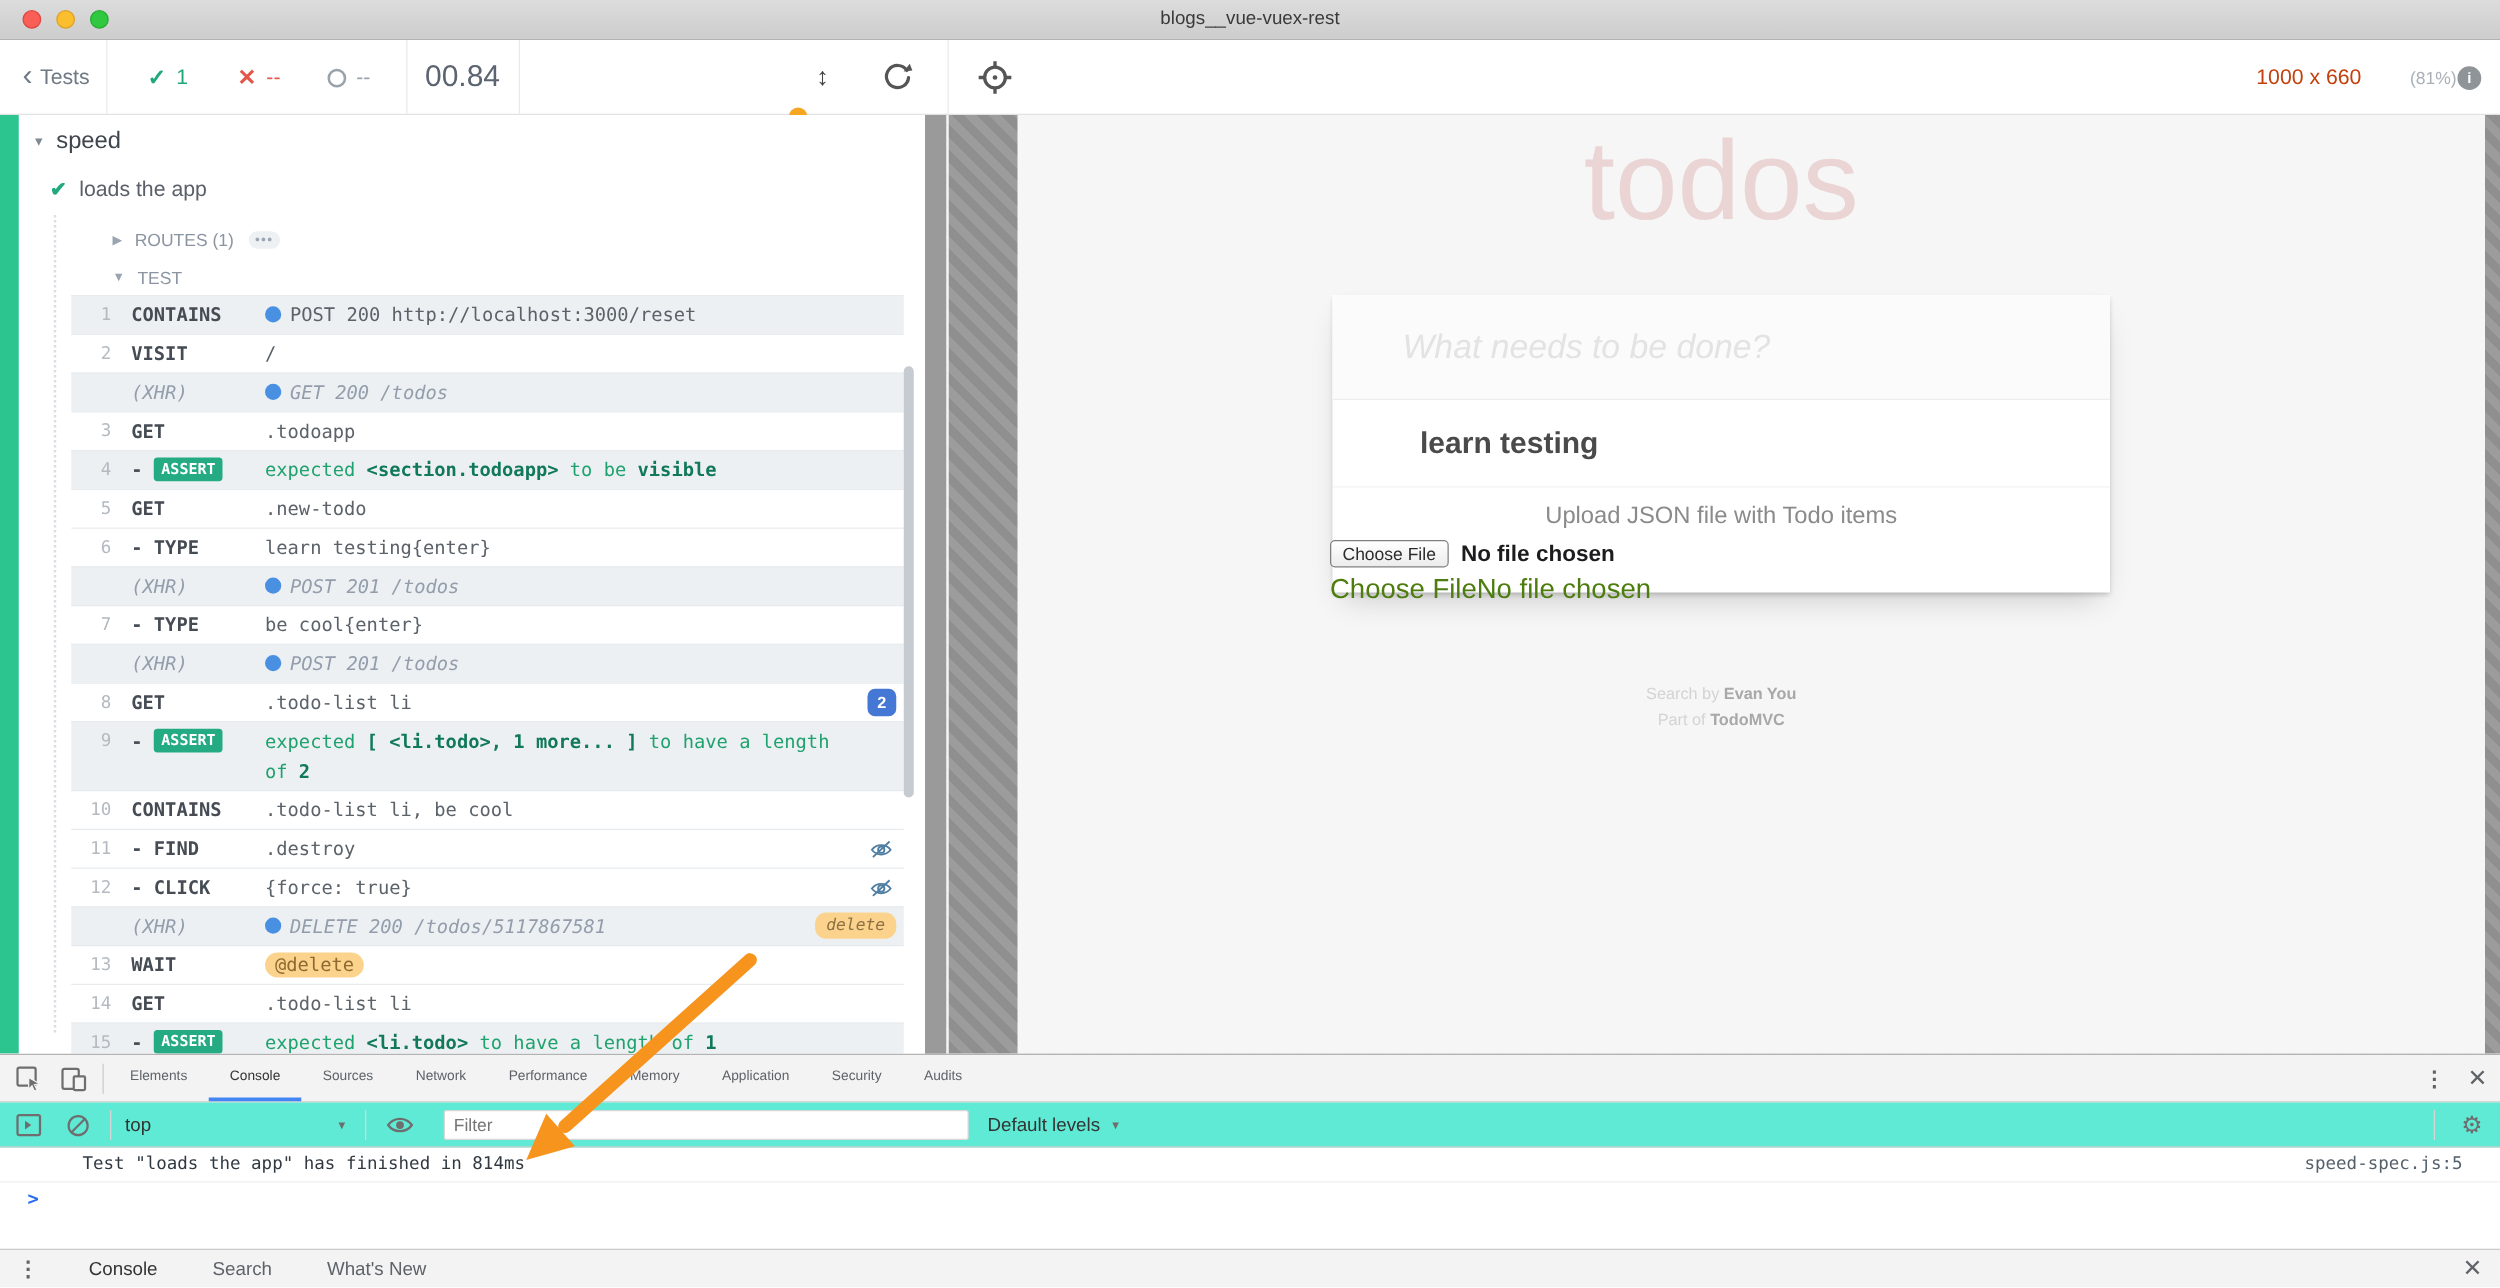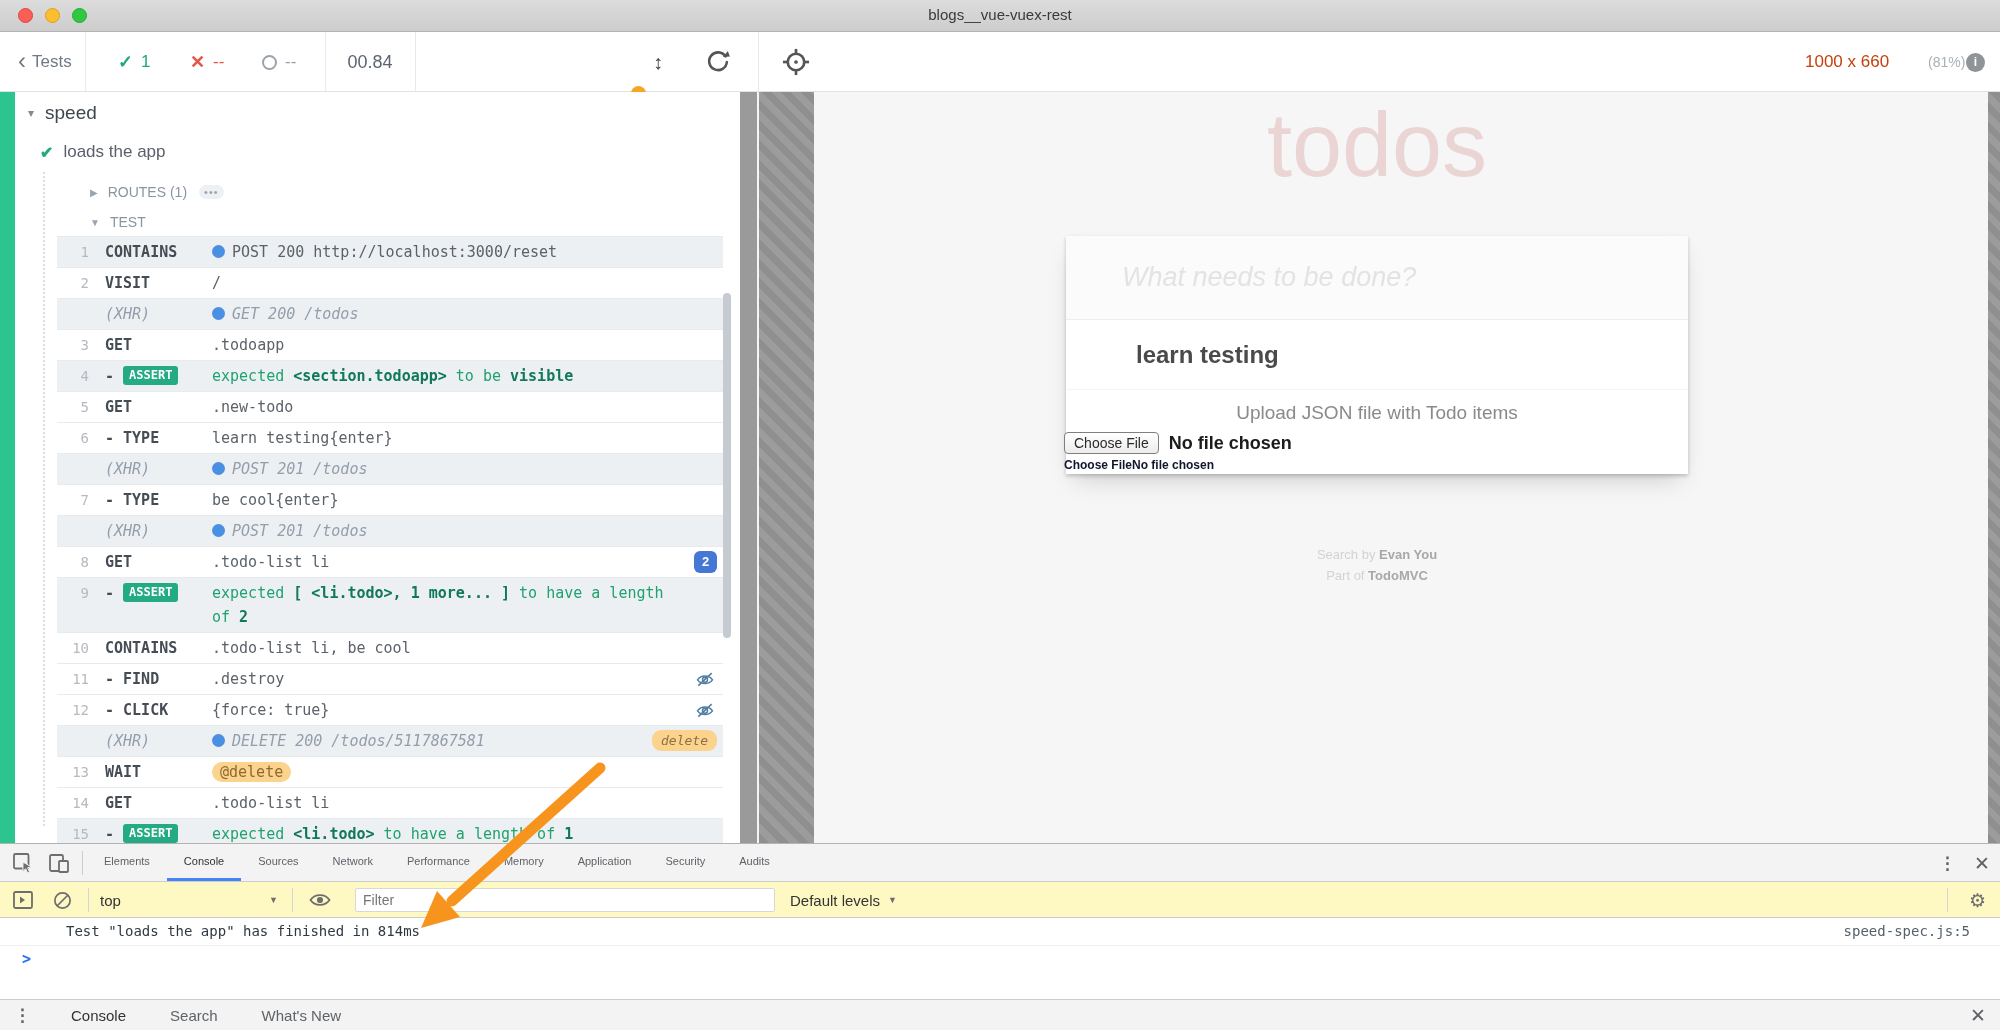--- a/index.html
+++ b/index.html
@@ -25,21 +25,21 @@
     gap:6px; color:#6f7a85; cursor:pointer; }
   .back-btn .chev { font-size:24px; line-height:1; margin-top:-3px; }
   .back-btn .lbl { font-size:17px; }
   .stat { position:absolute; top:0; height:60px; display:flex; align-items:center; gap:8px; font-size:17px; }
   .stat.pass { left:118px; color:#21a878; }
   .stat.fail { left:190px; color:#e45649; }
   .stat.pend { left:262px; color:#98a1ab; }
   .stat .icon { font-size:18px; font-weight:bold; }
   .ring { width:15px; height:15px; border:2px solid #9aa2ab; border-radius:50%; }
   .time { position:absolute; left:325px; width:90px; top:0; height:60px; display:flex;
-    align-items:center; justify-content:center; font-size:18px; color:#5b6470; }
+    align-items:center; justify-content:center; font-size:24px; color:#5b6470; }
   .vp-dot { position:absolute; left:631px; top:54px; width:15px; height:15px; border-radius:50%;
     background:#f5a623; }
   .vp-arrow { position:absolute; left:653px; top:0; height:60px; display:flex; align-items:center;
     font-size:20px; color:#444; font-weight:bold; }
   .icon-btn { position:absolute; top:0; height:60px; display:flex; align-items:center; cursor:pointer; }
   .url-pill { position:absolute; left:835px; top:10px; width:960px; height:40px; border:1px solid #d8d8d8;
     border-radius:20px; background:#fff; }
   .url-pill input { width:100%; height:100%; border:none; outline:none; background:transparent;
     border-radius:20px; padding:0 20px; font-size:16px; color:#7c8691; font-family:"Liberation Sans",sans-serif; }
   .vp-size { position:absolute; left:1805px; top:0; height:60px; display:flex; align-items:center;
@@ -102,40 +102,40 @@
     box-shadow:0 2px 4px rgba(0,0,0,0.2), 0 12px 24px -8px rgba(0,0,0,0.18); }
   .new-todo { height:84px; background:#fbfbfb; border-bottom:1px solid #ededed; position:relative; }
   .new-todo .ph { position:absolute; left:56px; top:26px; font-style:italic; font-size:27px; color:#e3e3e3; }
   .todo-item { height:70px; display:flex; align-items:center; padding-left:70px; font-size:24px;
     font-weight:bold; color:#4a4a4a; border-bottom:1px solid #f4f4f4; }
   .upload-hint { text-align:center; margin-top:12px; font-size:19px; color:#8a8a8a; }
   .file-row { display:flex; align-items:center; margin-top:8px; }
   .choose-btn { border:1px solid #7f7f7f; border-radius:4px; background:linear-gradient(#fff,#ececec);
     font-size:14px; color:#2b2b2b; padding:2px 9px; margin-left:-2px; }
   .file-status { font-size:18px; font-weight:bold; color:#1c1c1e; margin-left:10px; }
-  .plain-file { font-size:12px; font-weight:bold; color:#0f172a; margin-top:4px; margin-left:-2px; }
+  .plain-file { font-size:22px; font-weight:normal; color:#4d7c0f; margin-top:4px; margin-left:-2px; }
   .aut-footer { position:absolute; left:0; top:452px; width:622px; text-align:center;
     font-size:13px; color:#d3d3d3; line-height:21px; }
   .aut-footer b { color:#a8a8a8; font-weight:bold; }
 
   
   .devtools { position:absolute; left:0; top:843px; width:100%; height:187px; background:#fff;
     border-top:1px solid #b3b3b3; }
   .dt-tabbar { position:absolute; left:0; top:0; width:100%; height:38px; background:#f3f3f3;
     border-bottom:1px solid #ccc; display:flex; align-items:stretch; }
   .dt-icons { display:flex; align-items:center; padding:0 8px 0 12px; gap:14px; }
   .dt-vsep { width:1px; height:24px; background:#ccc; align-self:center; margin:0 4px; }
   .dt-tab { display:flex; align-items:center; padding:0 17px; font-size:11px; color:#5f6368;
     cursor:pointer; border-bottom:3px solid transparent; }
   .dt-tab.active { color:#333; border-bottom-color:#4285f4; }
   .dt-right { position:absolute; right:10px; top:0; height:38px; display:flex; align-items:center; gap:18px;
     color:#5f6368; }
   .kebab { font-size:17px; font-weight:bold; letter-spacing:0; }
   .xclose { font-size:19px; }
-  .dt-toolbar { position:absolute; left:0; top:38px; width:100%; height:36px; background:#fef9c3;
+  .dt-toolbar { position:absolute; left:0; top:38px; width:100%; height:36px; background:#5eead4;
     border-bottom:1px solid #ccc; }
   .dtt-item { position:absolute; top:0; height:36px; display:flex; align-items:center; color:#6e6e6e; }
   .ctx-select { position:absolute; left:100px; top:0; width:178px; height:36px; display:flex;
     align-items:center; justify-content:space-between; font-size:15px; color:#333; cursor:pointer; }
   .ctx-select .caret, .levels .caret { font-size:9px; color:#6e6e6e; }
   .dtt-sep { position:absolute; top:6px; width:1px; height:24px; background:#d5d5d5; }
   .filter-input { position:absolute; left:355px; top:6px; width:420px; height:24px; border:1px solid #d8d8d8;
     border-radius:2px; font-size:14px; padding:0 7px; color:#333; outline:none;
     font-family:"Liberation Sans",sans-serif; }
   .levels { position:absolute; left:790px; top:0; height:36px; display:flex; align-items:center; gap:8px;

